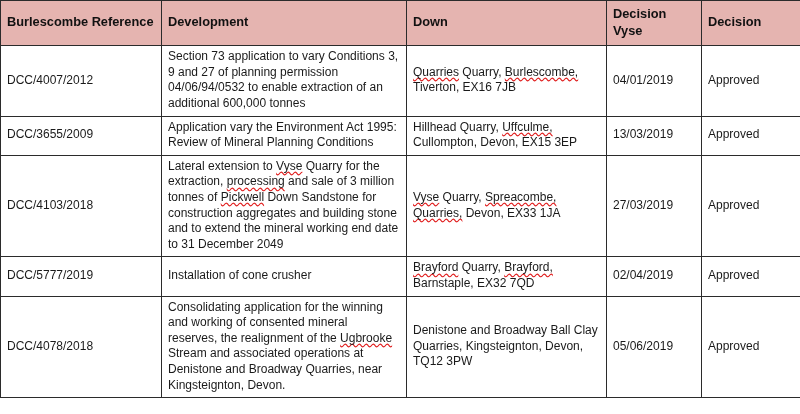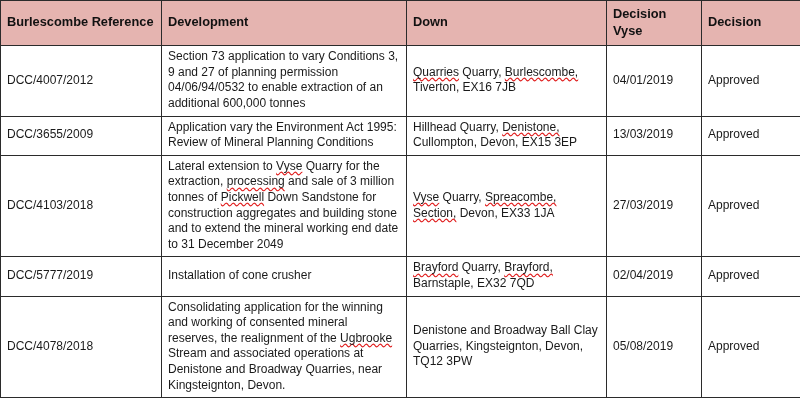--- a/index.html
+++ b/index.html
@@ -101,38 +101,38 @@
         </td>
       </tr>
       <tr>
         <td class="mid">
           <span class="cell-text">DCC/3655/2009</span>
         </td>
         <td class="mid">
           <span class="cell-text">Application vary the Environment Act 1995: Review of Mineral Planning Conditions</span>
         </td>
         <td class="mid">
-          <span class="cell-text">Hillhead Quarry, <span class="sp">Denistone,</span> Cullompton, Devon, EX15 3EP</span>
+          <span class="cell-text">Hillhead Quarry, <span class="sp">Uffculme,</span> Cullompton, Devon, EX15 3EP</span>
         </td>
         <td class="mid">
           <span class="cell-text">13/03/2019</span>
         </td>
         <td class="mid">
           <span class="cell-text">Approved</span>
         </td>
       </tr>
       <tr>
         <td class="mid">
           <span class="cell-text">DCC/4103/2018</span>
         </td>
         <td class="mid">
           <span class="cell-text">Lateral extension to <span class="sp">Vyse</span> Quarry for the extraction, <span class="sp">processing</span> and sale of 3 million tonnes of <span class="sp">Pickwell</span> Down Sandstone for construction aggregates and building stone and to extend the mineral working end date to 31 December 2049</span>
         </td>
         <td class="mid">
-          <span class="cell-text"><span class="sp">Vyse</span> Quarry, <span class="sp">Spreacombe,</span> <span class="sp">Section,</span> Devon, EX33 1JA</span>
+          <span class="cell-text"><span class="sp">Vyse</span> Quarry, <span class="sp">Spreacombe,</span> <span class="sp">Quarries,</span> Devon, EX33 1JA</span>
         </td>
         <td class="mid">
           <span class="cell-text">27/03/2019</span>
         </td>
         <td class="mid">
           <span class="cell-text">Approved</span>
         </td>
       </tr>
       <tr>
         <td class="mid">
@@ -155,20 +155,20 @@
         <td class="mid">
           <span class="cell-text">DCC/4078/2018</span>
         </td>
         <td class="mid">
           <span class="cell-text">Consolidating application for the winning and working of consented mineral reserves, the realignment of the <span class="sp">Ugbrooke</span> Stream and associated operations at Denistone and Broadway Quarries, near Kingsteignton, Devon.</span>
         </td>
         <td class="mid">
           <span class="cell-text">Denistone and Broadway Ball Clay Quarries, Kingsteignton, Devon, TQ12 3PW</span>
         </td>
         <td class="mid">
-          <span class="cell-text">05/08/2019</span>
+          <span class="cell-text">05/06/2019</span>
         </td>
         <td class="mid">
           <span class="cell-text">Approved</span>
         </td>
       </tr>
     </tbody>
 </table>
 
 </body></html>

